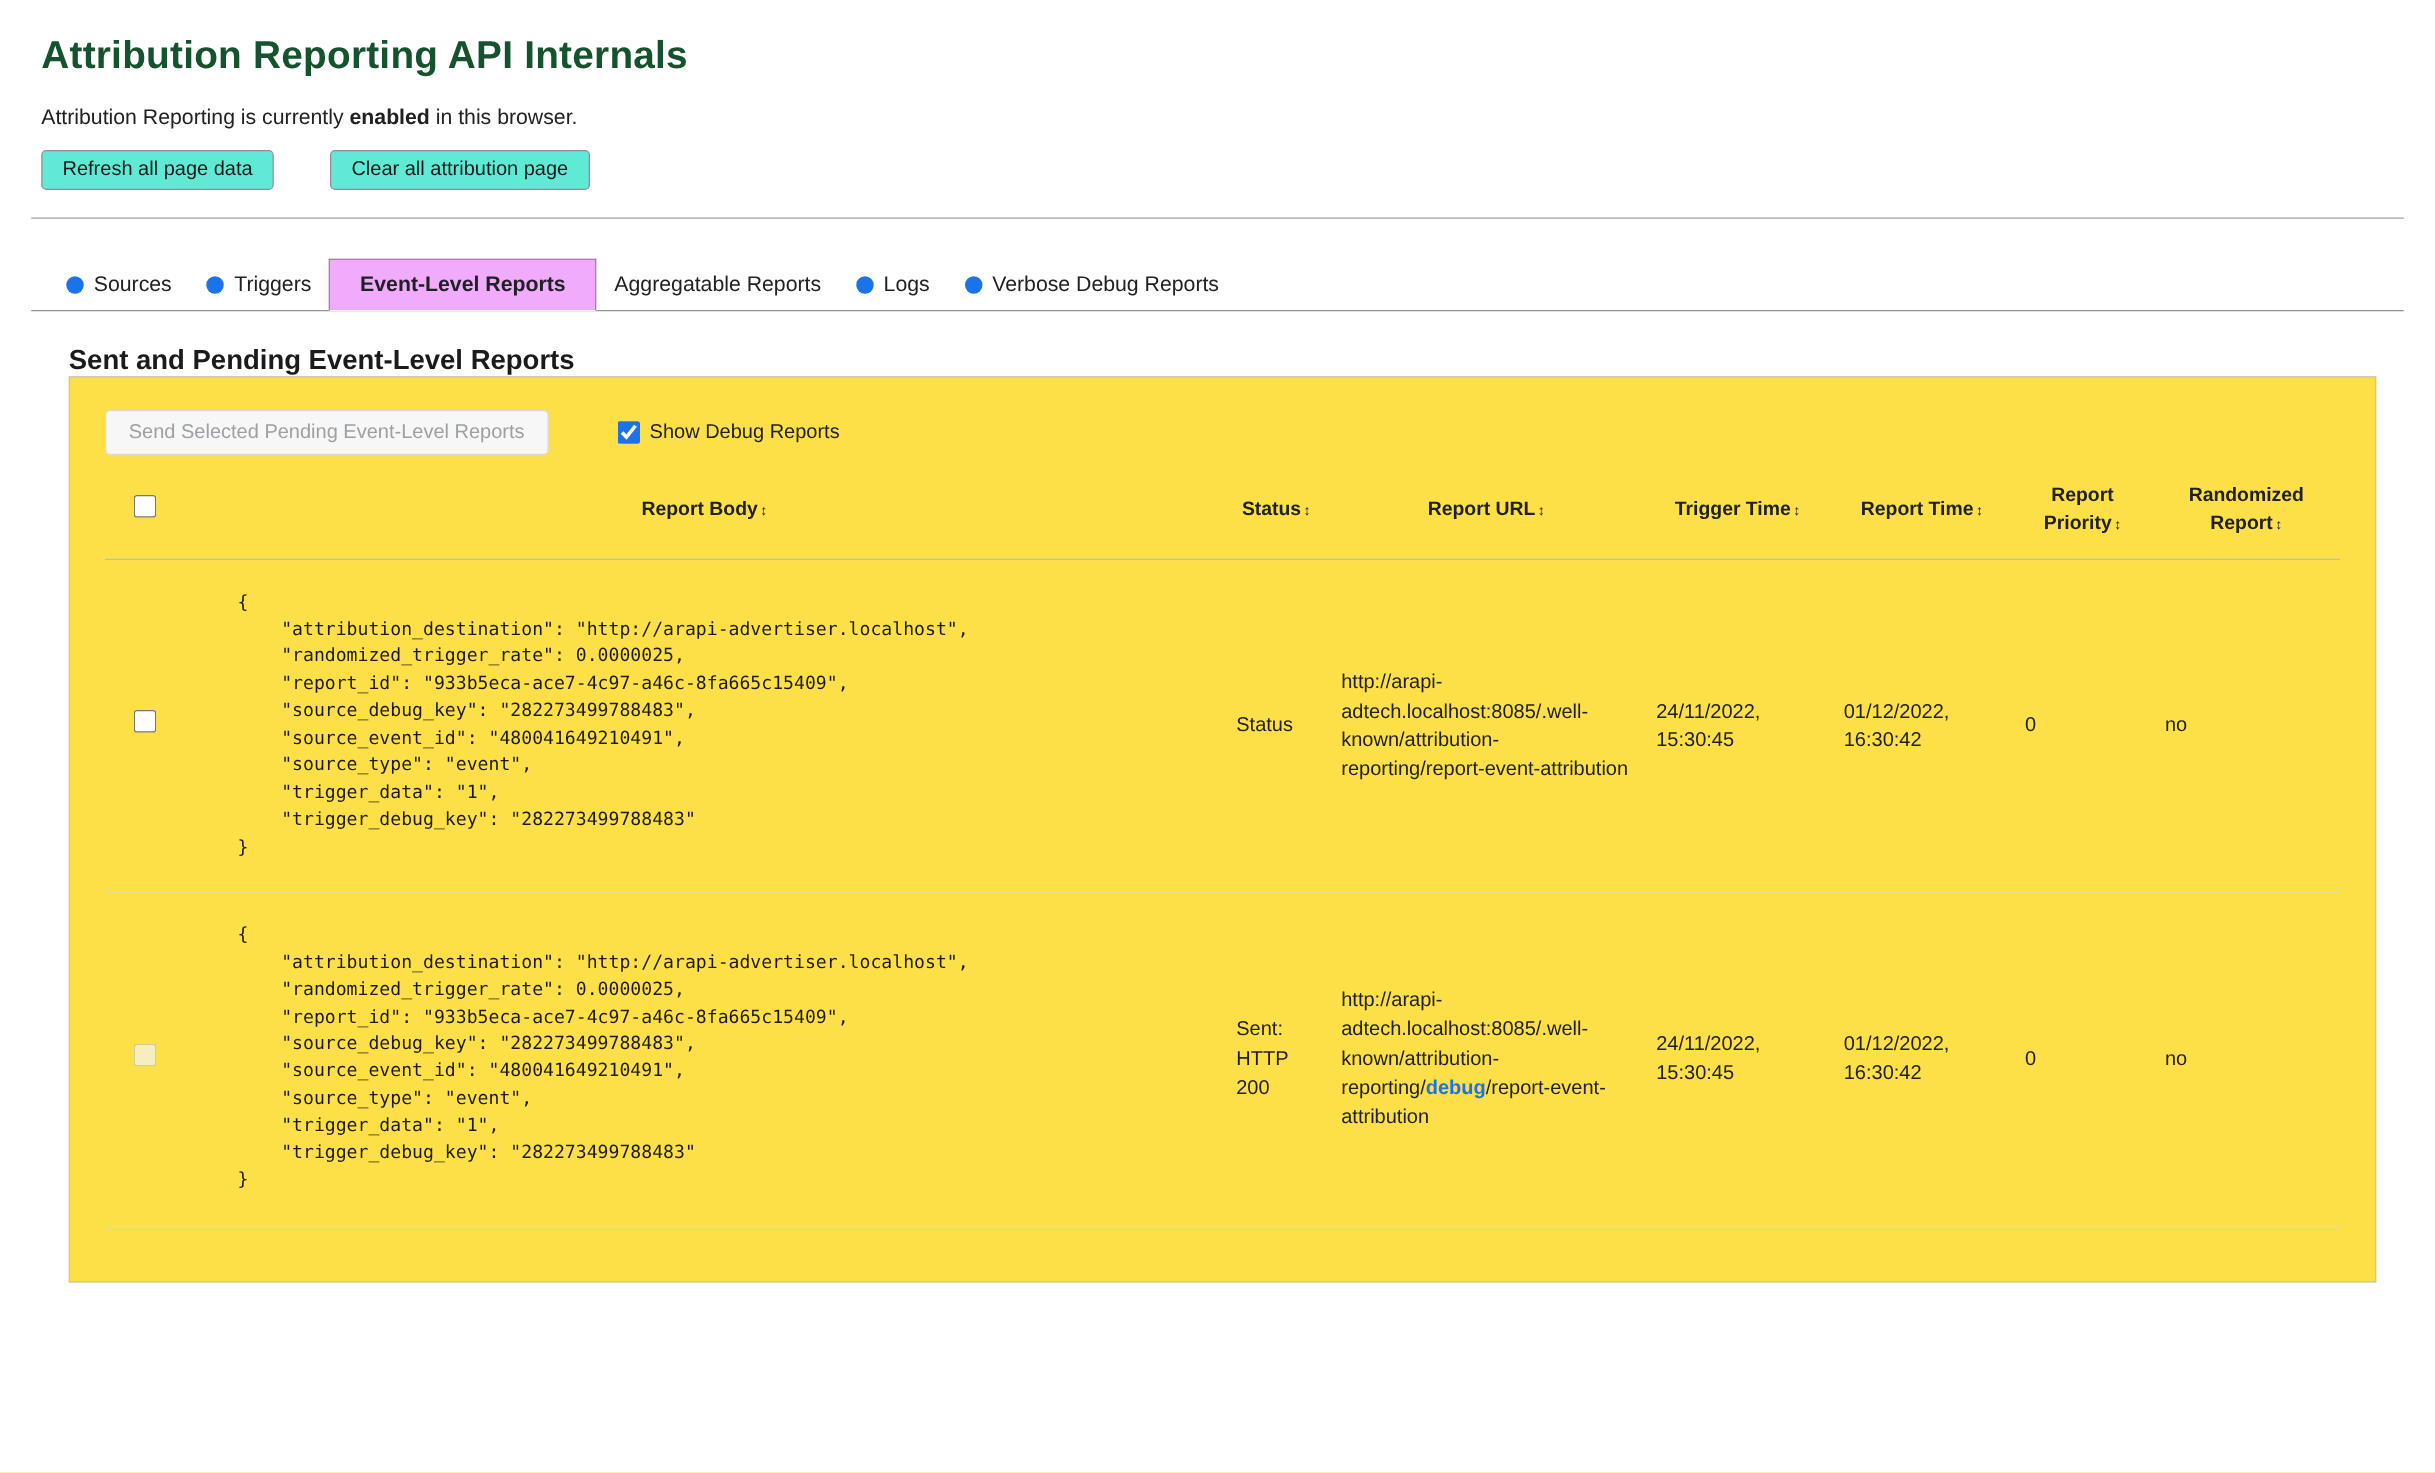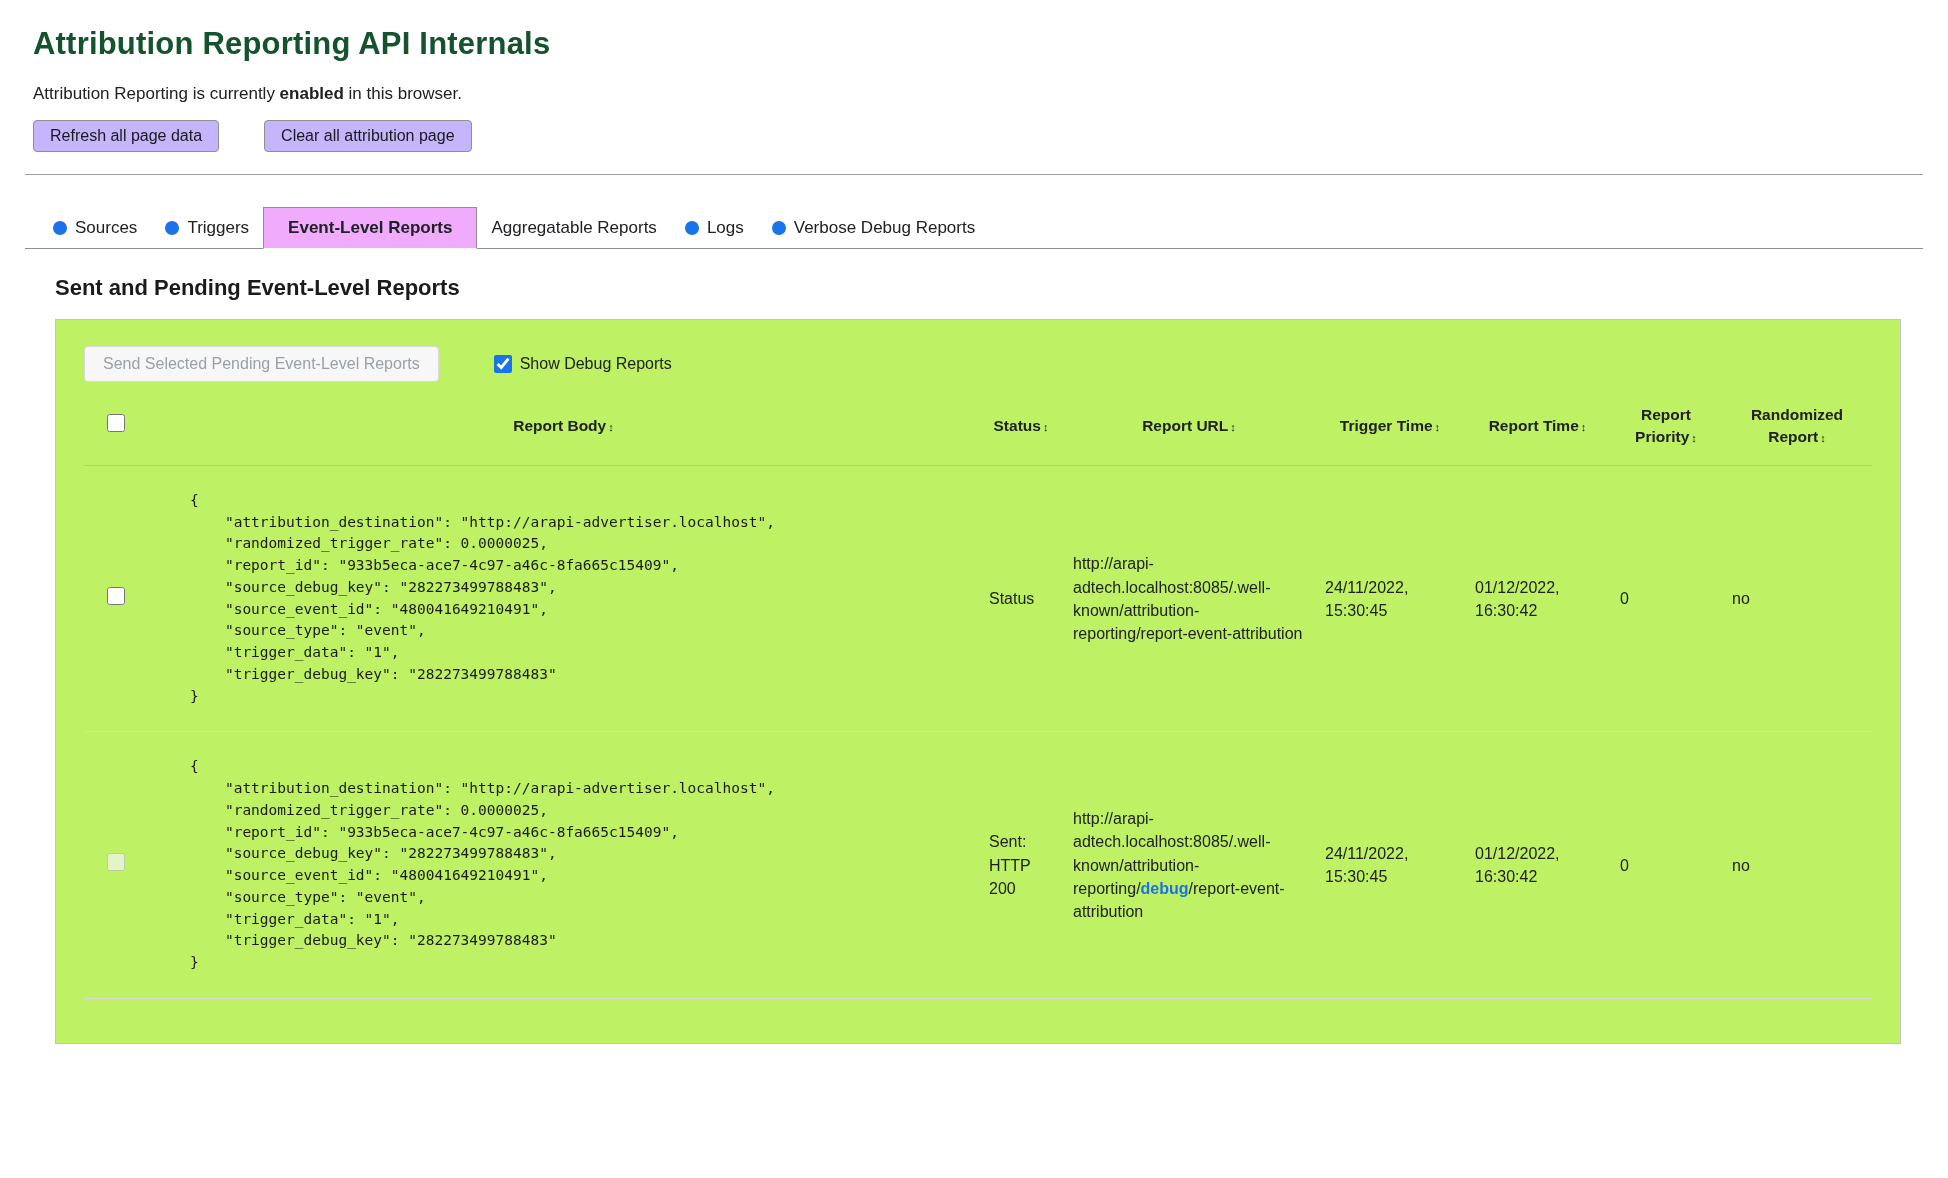--- a/index.html
+++ b/index.html
@@ -21,21 +21,21 @@
     letter-spacing: 0.2px;
   }
   .status-line { font-size: 17px; margin: 0 0 16px 8px; }
   .status-line b { font-weight: bold; }
 
   .toolbar { display: flex; gap: 45px; margin: 0 0 22px 8px; }
   .toolbar button {
     font-family: "Liberation Sans", sans-serif;
     font-size: 16px;
     color: #1a1a1a;
-    background: #c4b5fd;
+    background: #5eead4;
     border: 1px solid #8f8f8f;
     border-radius: 4px;
     padding: 6px 16px;
     cursor: pointer;
   }
 
   hr.divider { border: none; border-top: 1px solid #9e9e9e; margin: 20px 0 32px 0; }
 
   .tabstrip {
     display: flex;
@@ -64,28 +64,28 @@
     width: 14px; height: 14px;
     border-radius: 50%;
     background: var(--accent);
     flex: 0 0 auto;
   }
 
   .section { margin: 26px 22px 0 30px; }
   .section-heading {
     font-size: 22px;
     font-weight: bold;
-    margin: 0 0 18px 0;
+    margin: 0 0 0 0;
     color: #1b1b1b;
   }
 
   .panel {
     border: 1px solid #c4c4c4;
     padding: 26px 28px 44px 28px;
-    background: #bef264;
+    background: #fde047;
   }
 
   .panel-controls { display: flex; align-items: center; margin-bottom: 12px; }
   .send-btn {
     font-family: "Liberation Sans", sans-serif;
     font-size: 16px;
     color: #9aa0a6;
     background: #f7f7f7;
     border: 1px solid #d9d9d9;
     border-radius: 4px;

